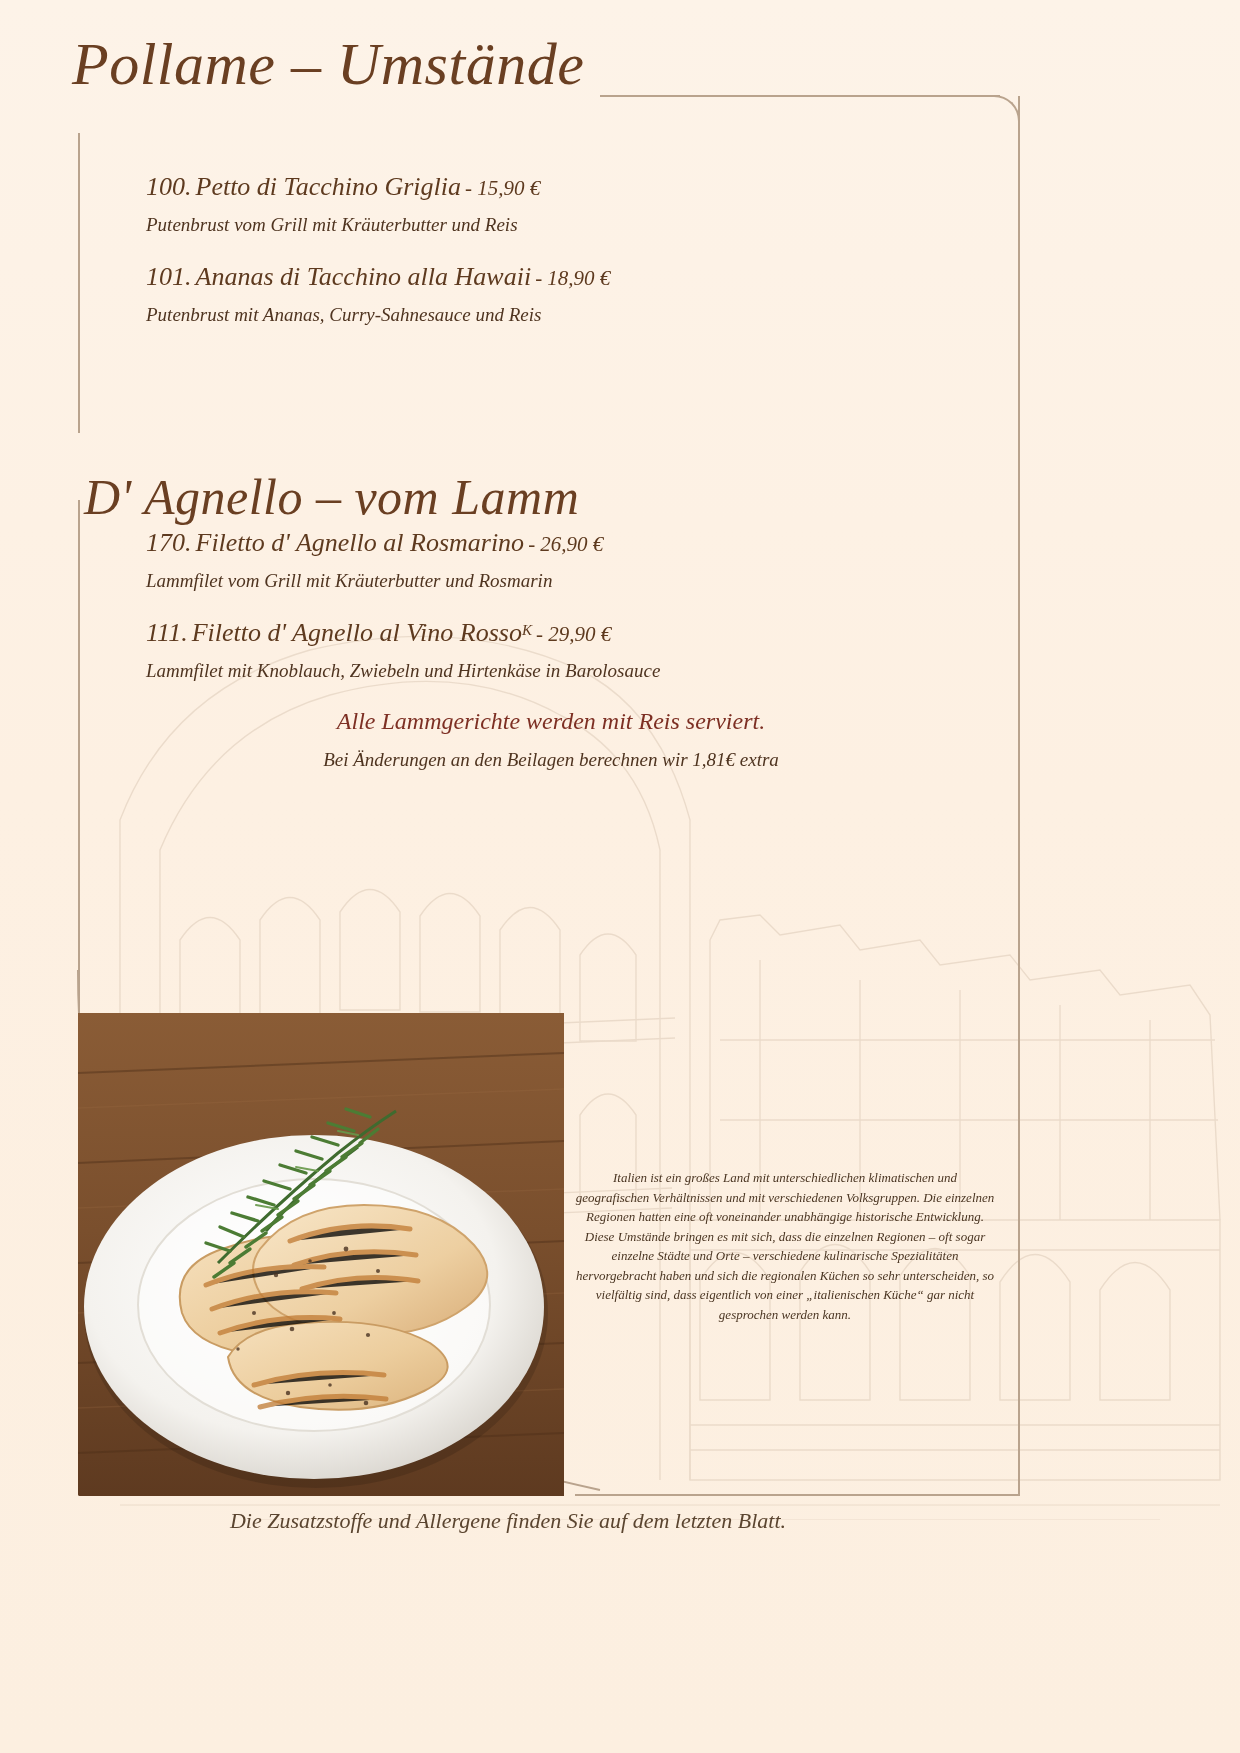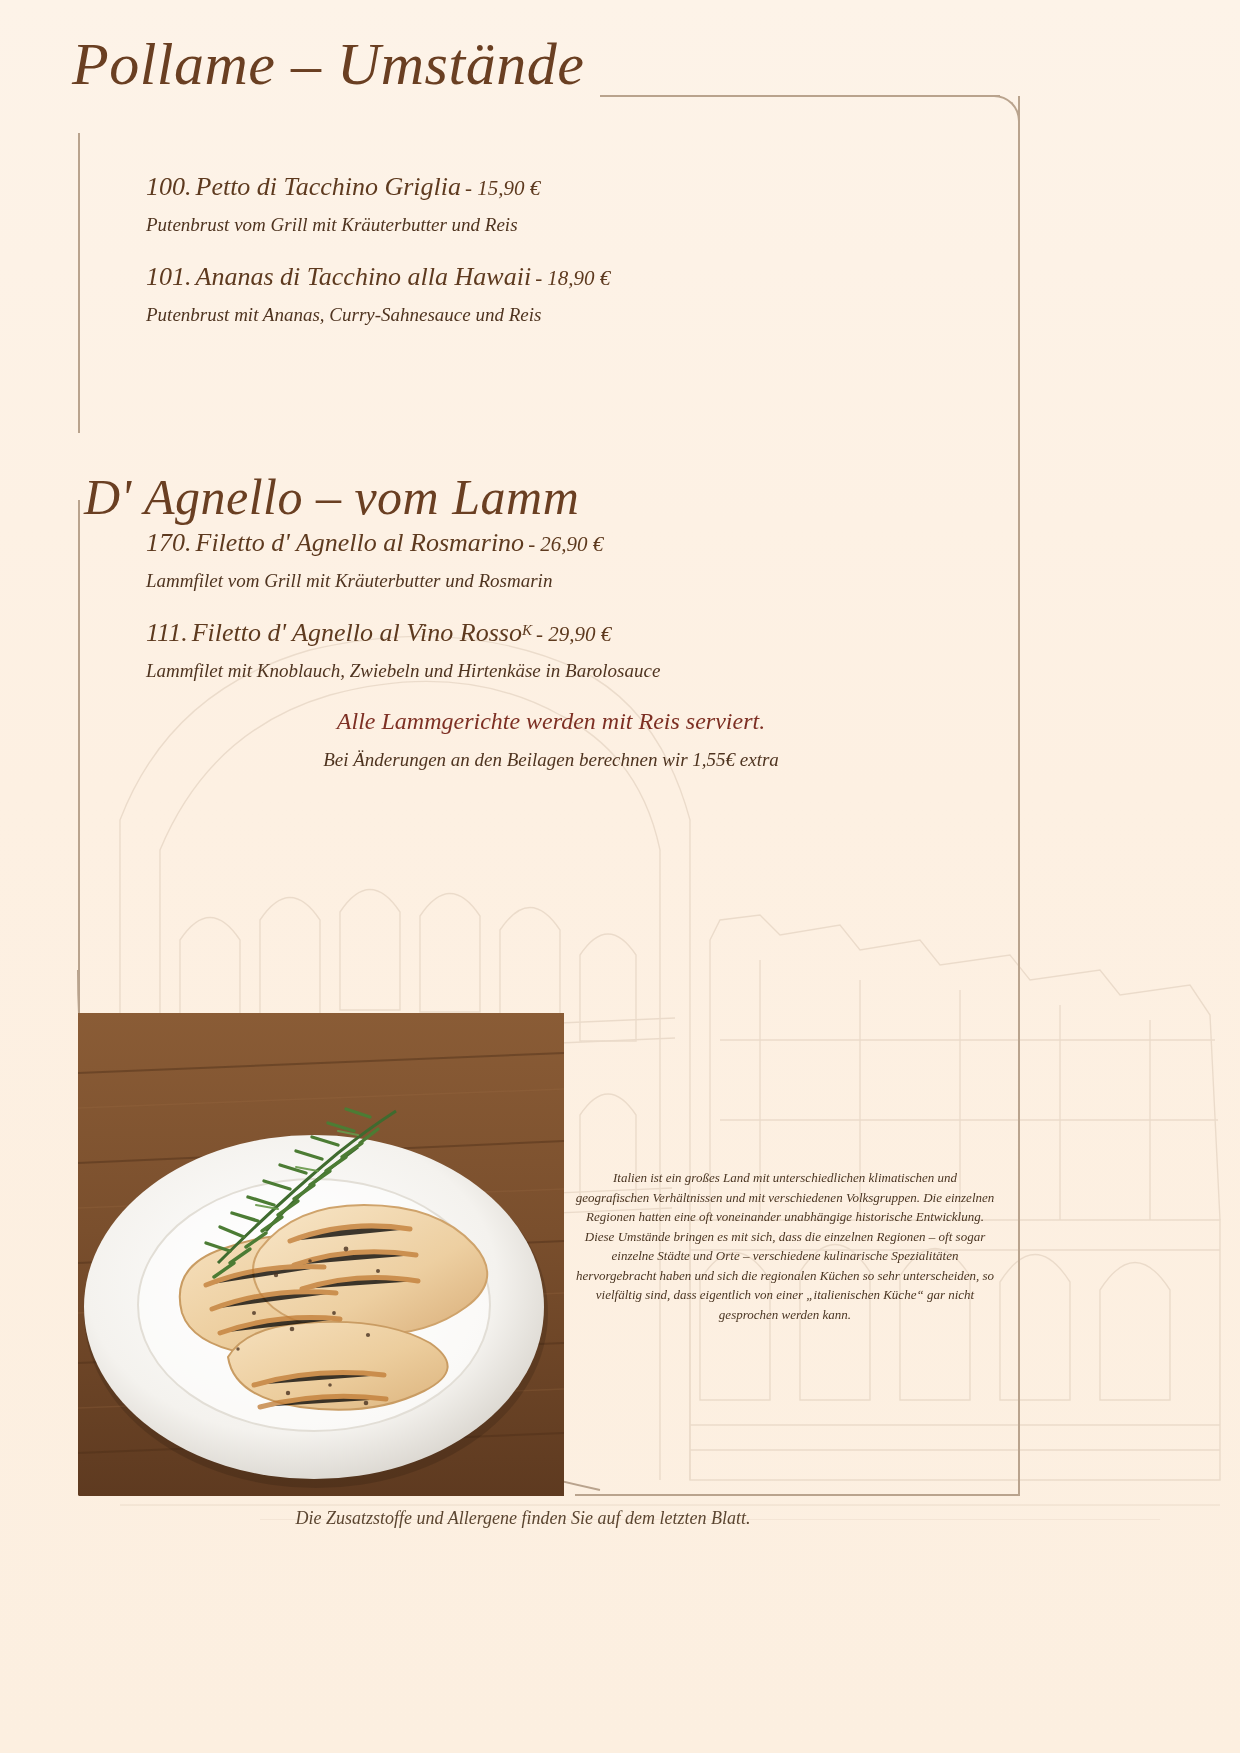--- a/index.html
+++ b/index.html
@@ -199,23 +199,22 @@
     text-align: center;
   }
 
   .footer-note {
     position: absolute;
     left: 0;
     top: 1508px;
     width: 1016px;
     text-align: center;
     font-style: italic;
-    font-size: 18px;
+    font-size: 22px;
     color: #5b4530;
-    padding-left: 15px;
   }
 </style>
 </head>
 <body>
 
 <div class="page">
 
   <div class="watermark">
     <svg viewBox="0 0 1180 1000" width="1180" height="1000" xmlns="http://www.w3.org/2000/svg">
       <g stroke="#c3ad96" fill="none" stroke-width="1.4">
@@ -320,21 +319,21 @@
     <div class="menu-item">
       <div class="menu-line">
         <span class="item-num">111.</span>
         <span class="item-name">Filetto d' Agnello al Vino Rosso</span><span class="item-sup">K</span>
         <span class="item-price">- 29,90 €</span>
       </div>
       <div class="item-desc">Lammfilet mit Knoblauch, Zwiebeln und Hirtenkäse in Barolosauce</div>
     </div>
 
     <div class="note-main">Alle Lammgerichte werden mit Reis serviert.</div>
-    <div class="note-sub">Bei Änderungen an den Beilagen berechnen wir 1,55€ extra</div>
+    <div class="note-sub">Bei Änderungen an den Beilagen berechnen wir 1,81€ extra</div>
   </div>
 
   <div class="photo">
     <svg viewBox="0 0 486 483" width="486" height="483" xmlns="http://www.w3.org/2000/svg">
       <defs>
         <linearGradient id="wood" x1="0" y1="0" x2="0" y2="1">
           <stop offset="0%" stop-color="#8a5c36"></stop>
           <stop offset="45%" stop-color="#7a4f2d"></stop>
           <stop offset="100%" stop-color="#5e3a20"></stop>
         </linearGradient>

